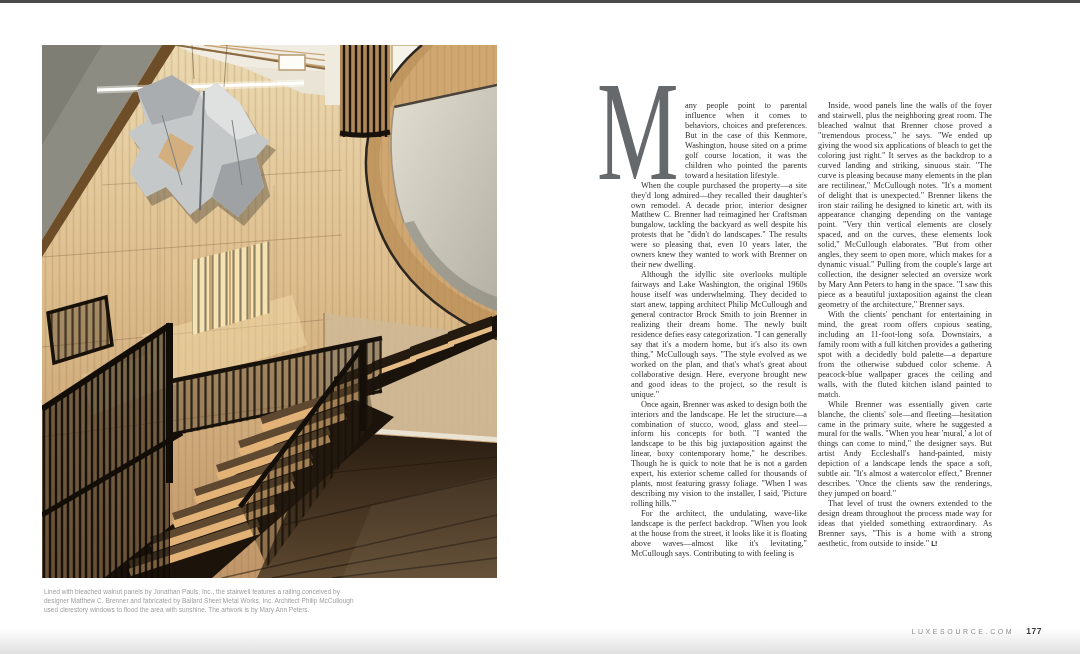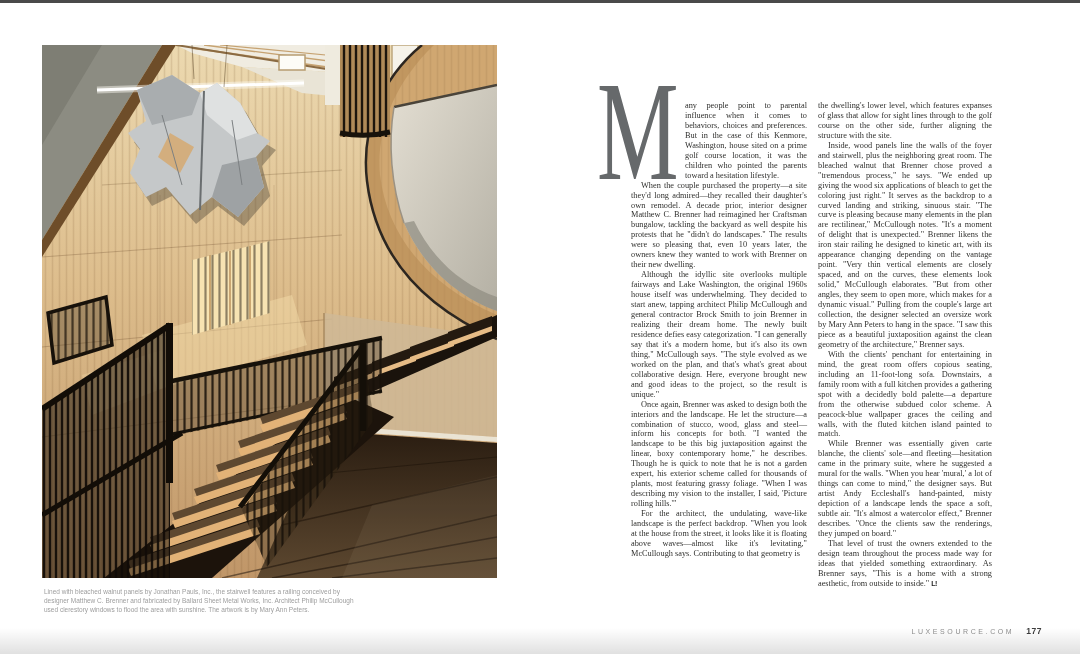--- a/index.html
+++ b/index.html
@@ -234,29 +234,28 @@
 
 <div class="col col-1">
   <p>
     <span class="dropcap-box">
         <span class="dropcap-letter">M</span>
       </span><span>any people point to parental influence when it comes to behaviors, choices and preferences. But in the case of this Kenmore, Washington, house sited on a prime golf course location, it was the children who pointed the parents toward a hesitation lifestyle.</span>
   </p>
   <p class="indent">When the couple purchased the property—a site they'd long admired—they recalled their daughter's own remodel. A decade prior, interior designer Matthew C. Brenner had reimagined her Craftsman bungalow, tackling the backyard as well despite his protests that he "didn't do landscapes." The results were so pleasing that, even 10 years later, the owners knew they wanted to work with Brenner on their new dwelling.</p>
   <p class="indent">Although the idyllic site overlooks multiple fairways and Lake Washington, the original 1960s house itself was underwhelming. They decided to start anew, tapping architect Philip McCullough and general contractor Brock Smith to join Brenner in realizing their dream home. The newly built residence defies easy categorization. "I can generally say that it's a modern home, but it's also its own thing," McCullough says. "The style evolved as we worked on the plan, and that's what's great about collaborative design. Here, everyone brought new and good ideas to the project, so the result is unique."</p>
   <p class="indent">Once again, Brenner was asked to design both the interiors and the landscape. He let the structure—a combination of stucco, wood, glass and steel—inform his concepts for both. "I wanted the landscape to be this big juxtaposition against the linear, boxy contemporary home," he describes. Though he is quick to note that he is not a garden expert, his exterior scheme called for thousands of plants, most featuring grassy foliage. "When I was describing my vision to the installer, I said, 'Picture rolling hills.'"</p>
-  <p class="indent">For the architect, the undulating, wave-like landscape is the perfect backdrop. "When you look at the house from the street, it looks like it is floating above waves—almost like it's levitating," McCullough says. Contributing to that geometry is</p>
+  <p class="indent">For the architect, the undulating, wave-like landscape is the perfect backdrop. "When you look at the house from the street, it looks like it is floating above waves—almost like it's levitating," McCullough says. Contributing to with feeling is</p>
 </div>
 
 <div class="col col-2">
-  <p>the dwelling's lower level, which features expanses of glass that allow for sight lines through to the golf course on the other side, further aligning the structure with the site.</p>
   <p class="indent">Inside, wood panels line the walls of the foyer and stairwell, plus the neighboring great room. The bleached walnut that Brenner chose proved a "tremendous process," he says. "We ended up giving the wood six applications of bleach to get the coloring just right." It serves as the backdrop to a curved landing and striking, sinuous stair. "The curve is pleasing because many elements in the plan are rectilinear," McCullough notes. "It's a moment of delight that is unexpected." Brenner likens the iron stair railing he designed to kinetic art, with its appearance changing depending on the vantage point. "Very thin vertical elements are closely spaced, and on the curves, these elements look solid," McCullough elaborates. "But from other angles, they seem to open more, which makes for a dynamic visual." Pulling from the couple's large art collection, the designer selected an oversize work by Mary Ann Peters to hang in the space. "I saw this piece as a beautiful juxtaposition against the clean geometry of the architecture," Brenner says.</p>
   <p class="indent">With the clients' penchant for entertaining in mind, the great room offers copious seating, including an 11-foot-long sofa. Downstairs, a family room with a full kitchen provides a gathering spot with a decidedly bold palette—a departure from the otherwise subdued color scheme. A peacock-blue wallpaper graces the ceiling and walls, with the fluted kitchen island painted to match.</p>
   <p class="indent">While Brenner was essentially given carte blanche, the clients' sole—and fleeting—hesitation came in the primary suite, where he suggested a mural for the walls. "When you hear 'mural,' a lot of things can come to mind," the designer says. But artist Andy Eccleshall's hand-painted, misty depiction of a landscape lends the space a soft, subtle air. "It's almost a watercolor effect," Brenner describes. "Once the clients saw the renderings, they jumped on board."</p>
-  <p class="indent"><span>That level of trust the owners extended to the design team throughout the process made way for ideas that yielded something extraordinary. As Brenner says, "This is a home with a strong aesthetic, from outside to inside."</span><span class="endmark">L!</span>
+  <p class="indent"><span>That level of trust the owners extended to the design dream throughout the process made way for ideas that yielded something extraordinary. As Brenner says, "This is a home with a strong aesthetic, from outside to inside."</span><span class="endmark">L!</span>
   </p>
 </div>
 
 <div class="footer">
   <span class="site">LUXESOURCE.COM</span>
   <span class="pagenum">177</span>
 </div>
 
 <div class="bottom-shade"></div>
 

